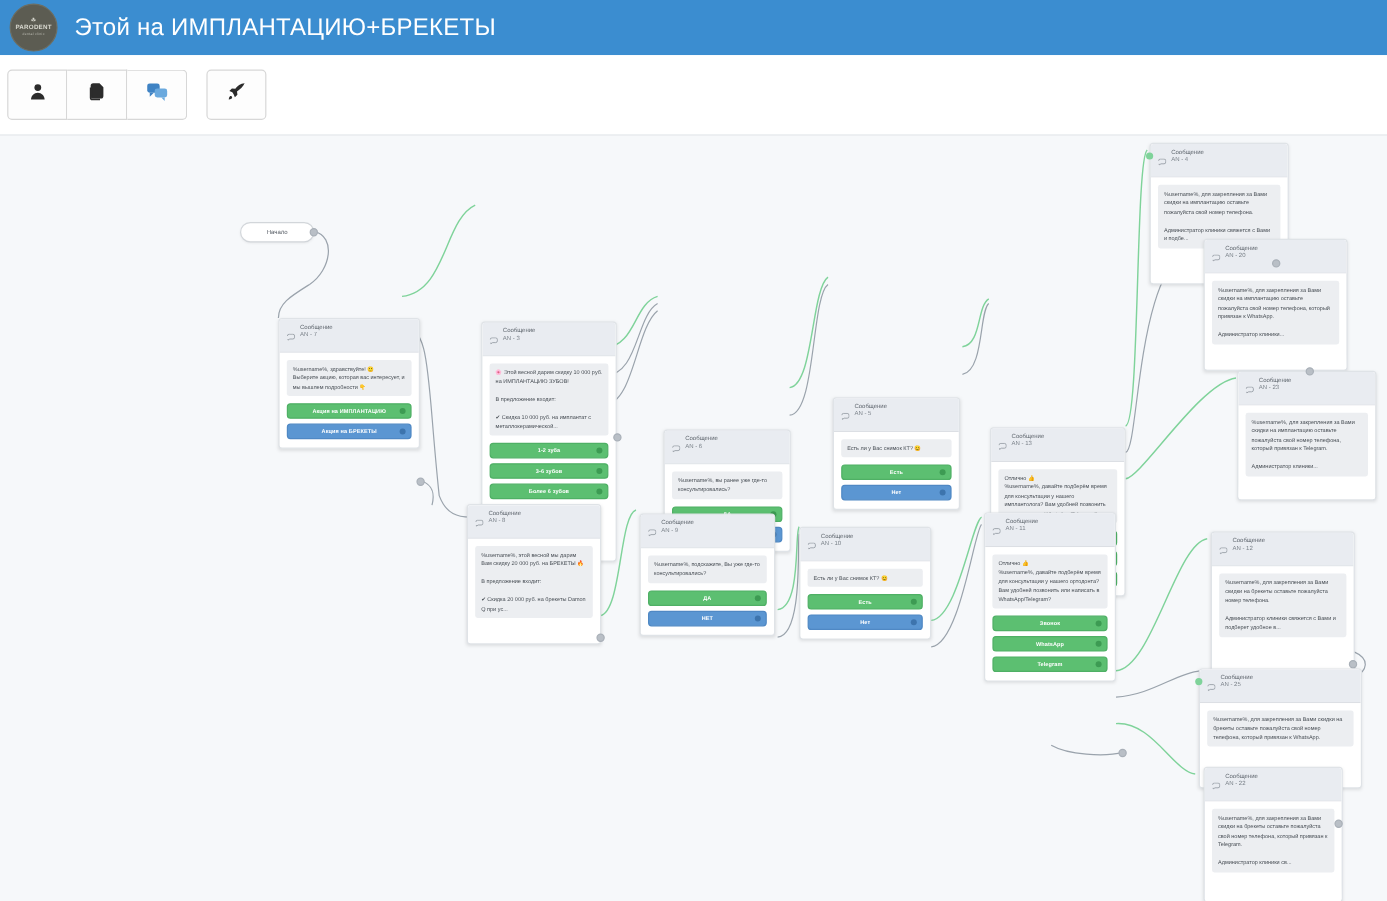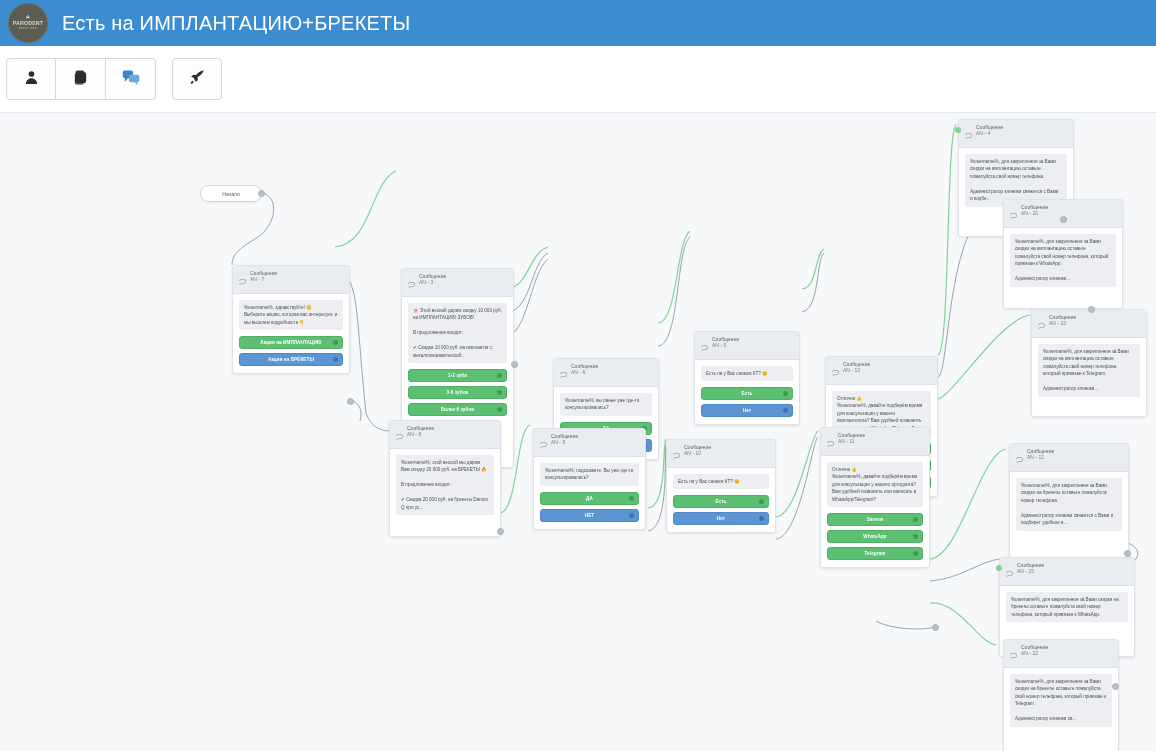--- a/index.html
+++ b/index.html
@@ -149,21 +149,21 @@
 <body>
 
 <div id="app">
 
   <div class="header">
     <div class="logo">
       <span class="lg-mark">☘</span>
       <span class="lg-name">PARODENT</span>
       <span class="lg-sub">dental clinic</span>
     </div>
-    <div class="header-title">Есть на ИМПЛАНТАЦИЮ+БРЕКЕТЫ</div>
+    <div class="header-title">Этой на ИМПЛАНТАЦИЮ+БРЕКЕТЫ</div>
   </div>
 
   <div class="toolbar">
     <div class="tb-group">
       <div class="tb-btn">
         <span>
           <svg width="17" height="17" viewBox="0 0 24 24" fill="#2c2c2c">
             <circle cx="12" cy="7" r="4"></circle>
             <path d="M4 21c0-4.4 3.6-8 8-8s8 3.6 8 8z"></path>
           </svg>

